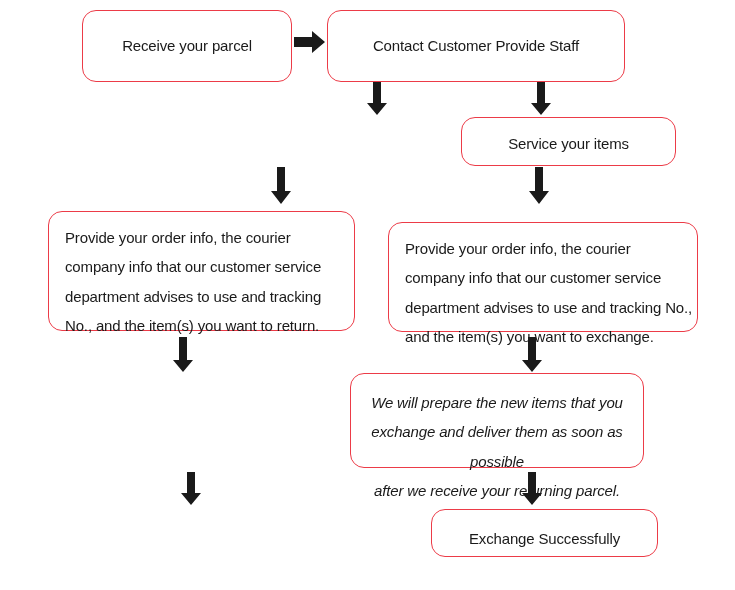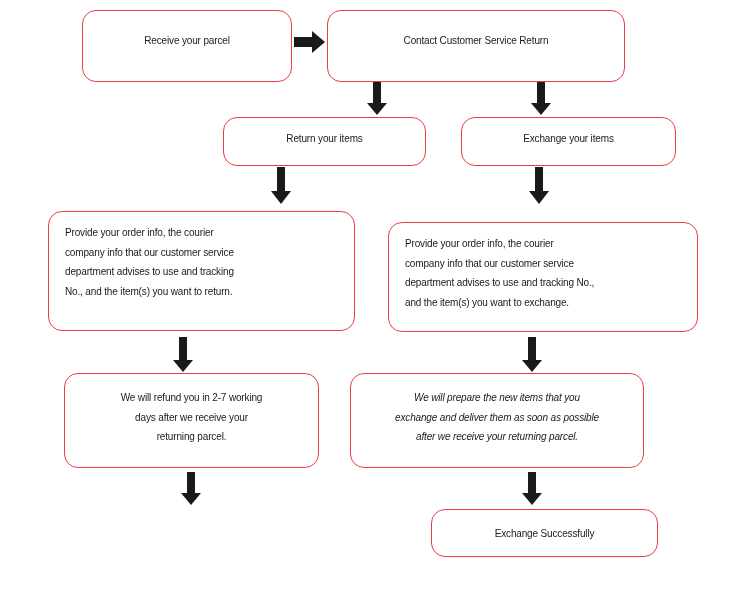--- a/index.html
+++ b/index.html
@@ -17,21 +17,21 @@
     background: #ffffff;
     overflow: hidden;
   }
   .node {
     position: absolute;
     box-sizing: border-box;
     border: 1.6px solid #ec3b47;
     border-radius: 14px;
     background: #ffffff;
     color: #1a1a1a;
-    font-size: 10px;
+    font-size: 15px;
     line-height: 1.95;
     letter-spacing: -0.15px;
     display: flex;
     flex-direction: column;
   }
   .node.top-text {
     justify-content: flex-start;
     align-items: stretch;
   }
   .node.ctr-text {
@@ -81,41 +81,38 @@
     <div class="body" style="padding-top:20px;">Receive your parcel</div>
   </div>
 
   <div class="arrow-right" style="left:294px; top:30px; width:32px; height:24px;">
     <svg width="32" height="24" viewBox="0 0 32 24">
       <polygon points="0,7 18,7 18,1 31,12 18,23 18,17 0,17" fill="#1a1a1a"></polygon>
     </svg>
   </div>
 
   <div class="node label-box" style="left:327px; top:10px; width:298px; height:72px;">
-    <div class="body" style="padding-top:20px;">Contact Customer Service Return</div>
+    <div class="body" style="padding-top:20px;">Contact Customer Provide Staff</div>
   </div>
 
   <div class="arrow-down" style="left:366px; top:82px; width:22px; height:34px;">
     <svg width="22" height="34" viewBox="0 0 22 34">
       <polygon points="7,0 15,0 15,21 21,21 11,33 1,21 7,21" fill="#1a1a1a"></polygon>
     </svg>
   </div>
 
   <div class="arrow-down" style="left:530px; top:82px; width:22px; height:34px;">
     <svg width="22" height="34" viewBox="0 0 22 34">
       <polygon points="7,0 15,0 15,21 21,21 11,33 1,21 7,21" fill="#1a1a1a"></polygon>
     </svg>
   </div>
 
-  <div class="node label-box" style="left:223px; top:117px; width:203px; height:49px;">
-    <div class="body" style="padding-top:11px;">Return your items</div>
-  </div>
 
   <div class="node label-box" style="left:461px; top:117px; width:215px; height:49px;">
-    <div class="body" style="padding-top:11px;">Exchange your items</div>
+    <div class="body" style="padding-top:11px;">Service your items</div>
   </div>
 
   <div class="arrow-down" style="left:270px; top:167px; width:22px; height:38px;">
     <svg width="22" height="38" viewBox="0 0 22 38">
       <polygon points="7,0 15,0 15,24 21,24 11,37 1,24 7,24" fill="#1a1a1a"></polygon>
     </svg>
   </div>
 
   <div class="arrow-down" style="left:528px; top:167px; width:22px; height:38px;">
     <svg width="22" height="38" viewBox="0 0 22 38">
@@ -142,25 +139,20 @@
       <polygon points="7,0 15,0 15,23 21,23 11,35 1,23 7,23" fill="#1a1a1a"></polygon>
     </svg>
   </div>
 
   <div class="arrow-down" style="left:521px; top:337px; width:22px; height:36px;">
     <svg width="22" height="36" viewBox="0 0 22 36">
       <polygon points="7,0 15,0 15,23 21,23 11,35 1,23 7,23" fill="#1a1a1a"></polygon>
     </svg>
   </div>
 
-  <div class="node ctr-text" style="left:64px; top:373px; width:255px; height:95px;">
-    <div class="body">We will refund you in 2-7 working
-days after we receive your
-returning parcel.</div>
-  </div>
 
   <div class="node ctr-text" style="left:350px; top:373px; width:294px; height:95px;font-style:italic;">
     <div class="body">We will prepare the new items that you
 exchange  and deliver them as soon as possible
 after we receive your returning parcel.</div>
   </div>
 
   <div class="arrow-down" style="left:180px; top:472px; width:22px; height:34px;">
     <svg width="22" height="34" viewBox="0 0 22 34">
       <polygon points="7,0 15,0 15,21 21,21 11,33 1,21 7,21" fill="#1a1a1a"></polygon>

